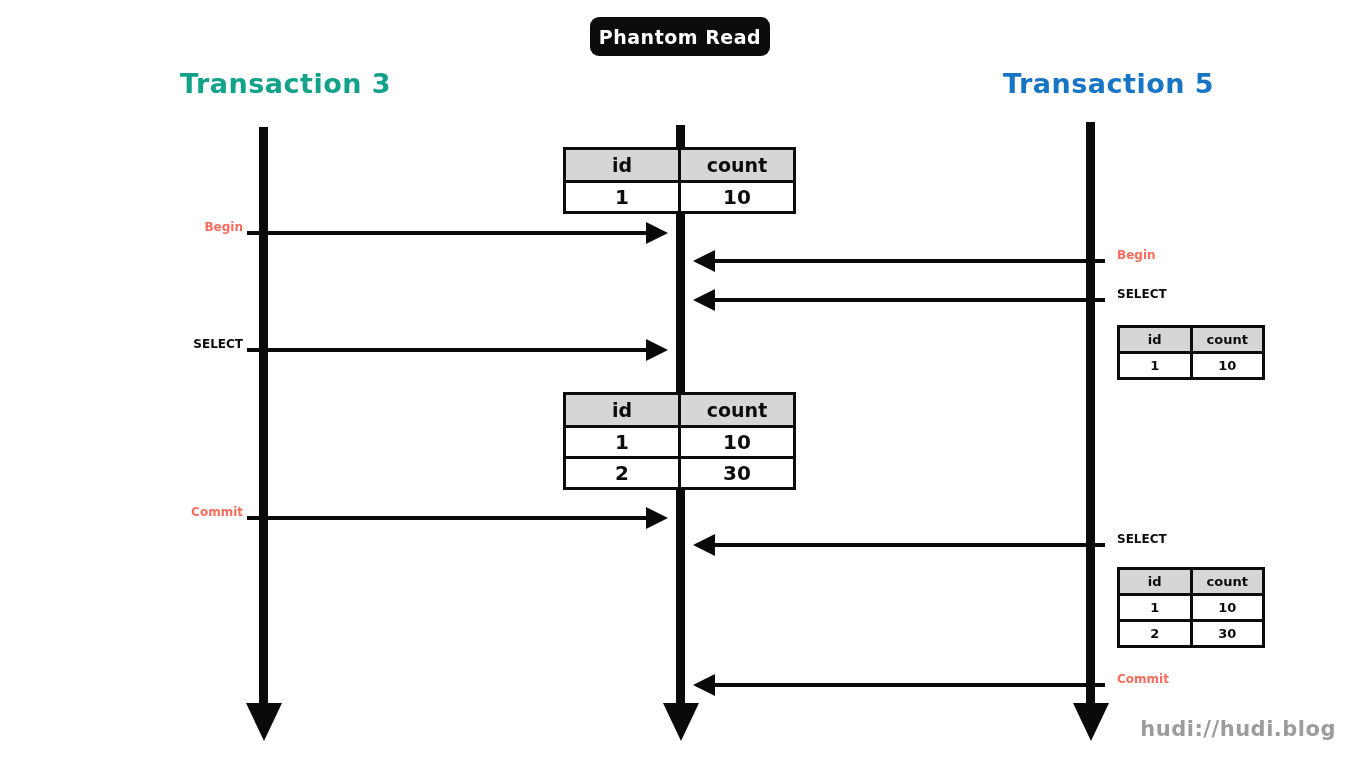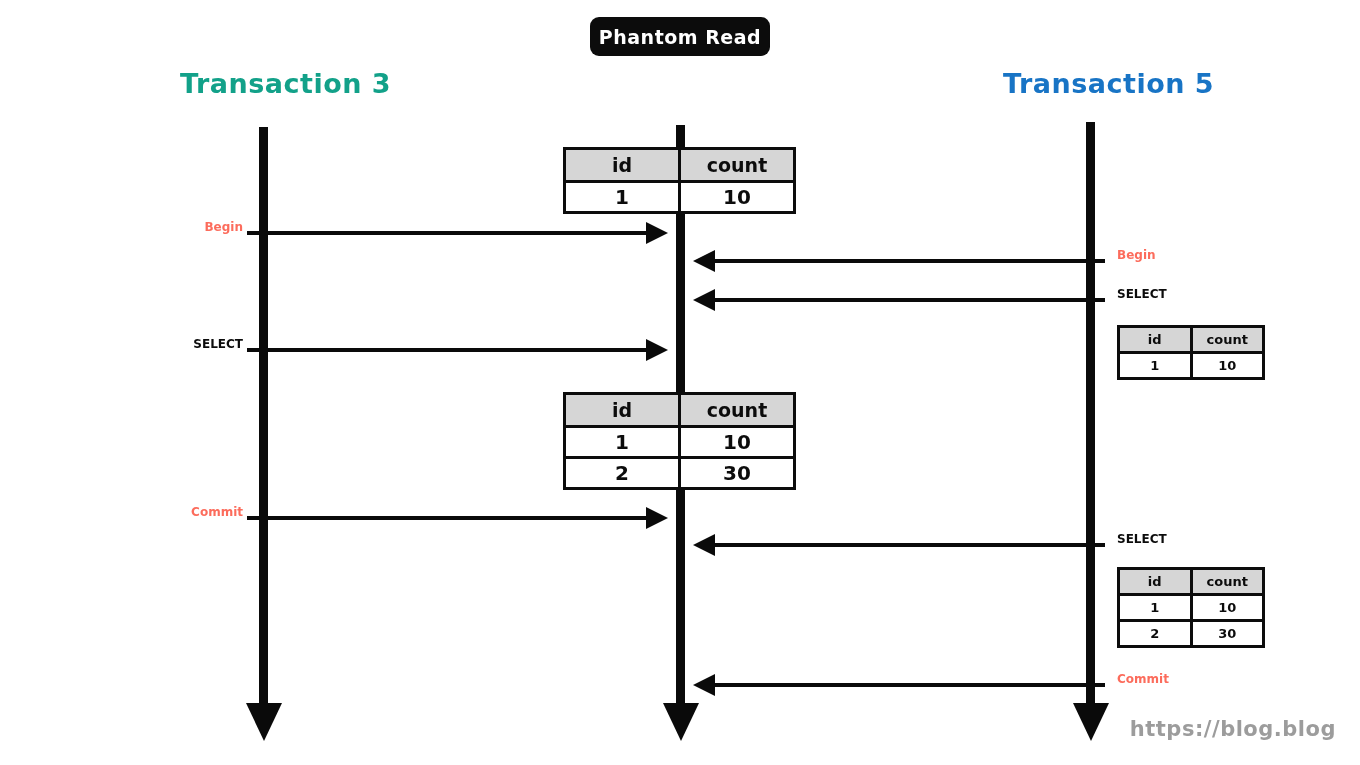--- a/index.html
+++ b/index.html
@@ -164,15 +164,15 @@
       <td>1</td>
       <td>10</td>
     </tr>
     <tr>
       <td>2</td>
       <td>30</td>
     </tr>
   </tbody>
     </table>
 
-  <div class="watermark">https://blog.blog</div>
+  <div class="watermark">hudi://hudi.blog</div>
 
 </div>
 
 </body></html>

